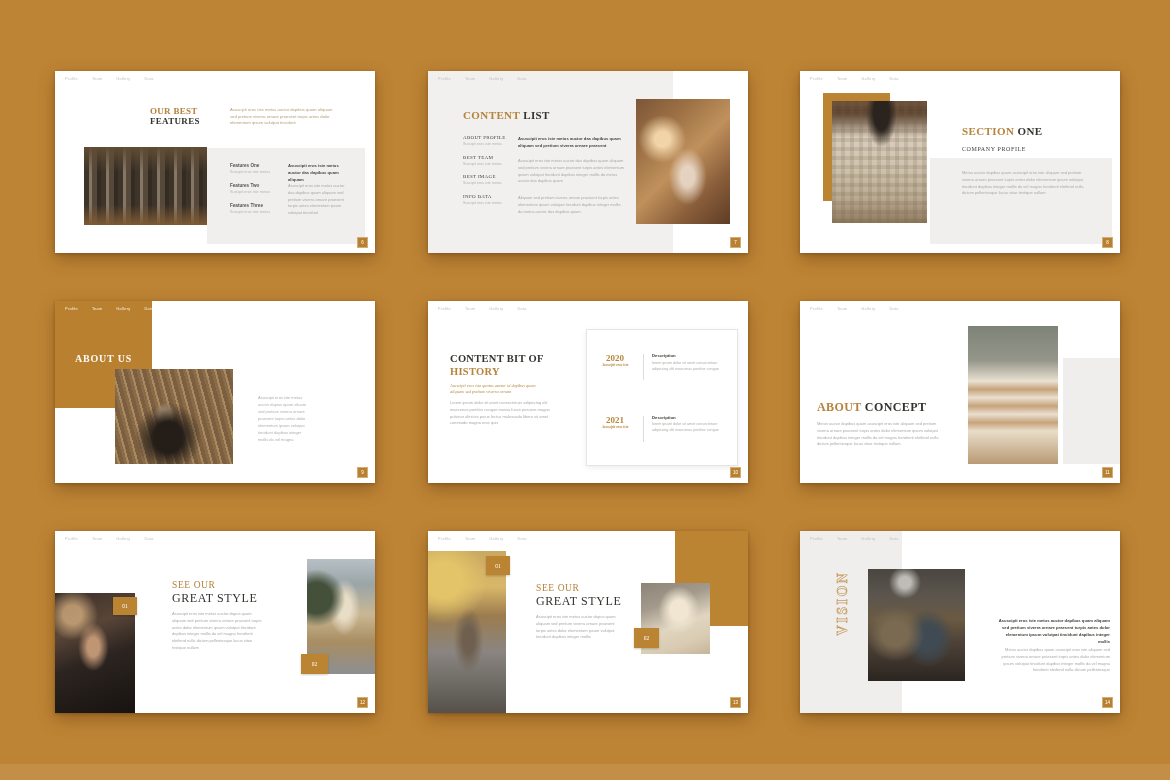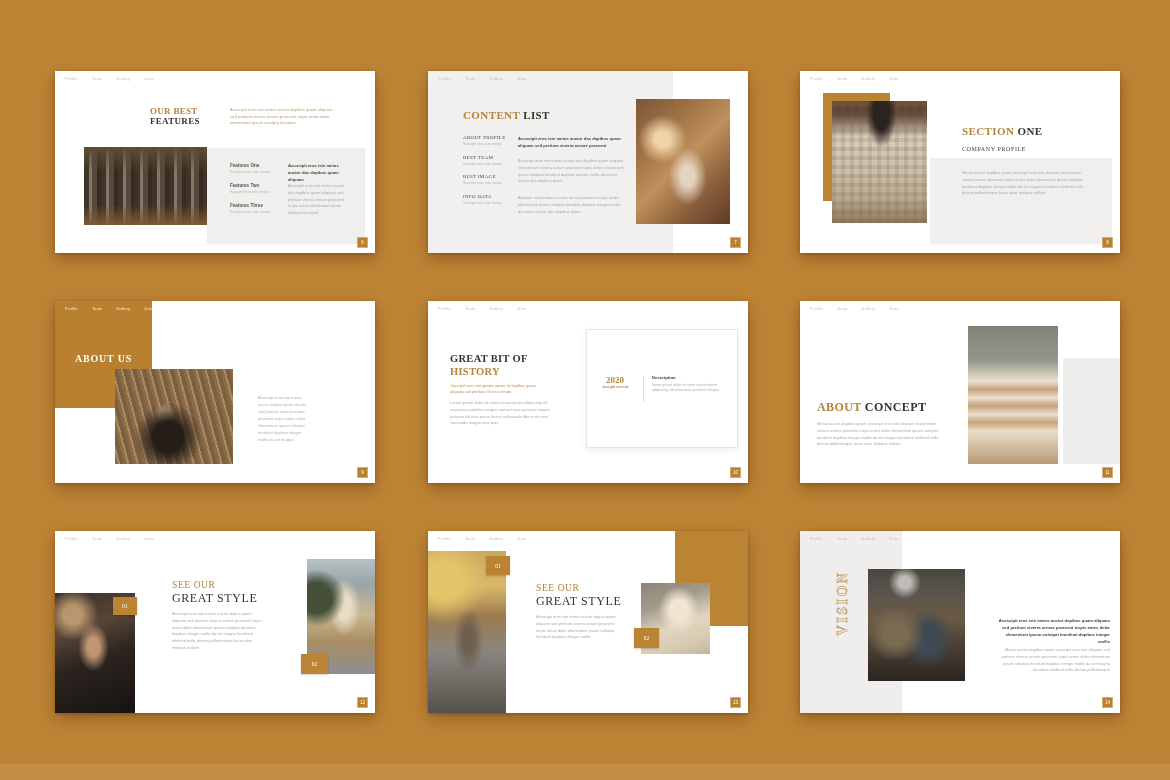--- a/index.html
+++ b/index.html
@@ -112,21 +112,21 @@
   #s4 .goldpanel{position:absolute;left:0;top:0;width:97px;height:107px;background:#b9812f}
   #s4 .title{position:absolute;left:20px;top:52px;color:#fdfbf6;font-size:10px;font-weight:bold;letter-spacing:.8px;z-index:3}
   #s4 .photo{left:60px;top:68px;width:118px;height:95px;z-index:2}
   #s4 .bodytx{position:absolute;left:203px;top:93px;width:54px;color:#b0afac;font-size:4px;line-height:1.75}
 
   
   #s5 .title{position:absolute;left:22px;top:52px;font-size:10.5px;font-weight:bold;line-height:1.2;letter-spacing:.3px}
   #s5 .itsub{position:absolute;left:22px;top:82px;width:98px;color:#b5883f;font-style:italic;
              font-family:"Liberation Serif",serif;font-size:4.3px;line-height:1.5}
   #s5 .bodytx{position:absolute;left:22px;top:99px;width:106px}
-  #s5 .card{position:absolute;left:158px;top:28px;width:152px;height:119px;background:#fff;
+  #s5 .card{position:absolute;left:158px;top:28px;width:152px;height:137px;background:#fff;
             border:1px solid #e6e5e1;box-shadow:0 2px 6px rgba(0,0,0,.07);box-sizing:border-box;
             display:flex;flex-direction:column;justify-content:space-around;padding:6px 0}
   #s5 .row{display:flex;align-items:flex-start}
   #s5 .yr{width:56px;text-align:center}
   #s5 .yr .y{font-family:"Liberation Serif",serif;color:#b5883f;font-size:9px;font-weight:bold}
   #s5 .yr .ys{font-family:"Liberation Serif",serif;color:#b5883f;font-style:italic;font-size:3.6px;font-weight:bold}
   #s5 .vline{width:1px;background:#dddcd8;height:26px;margin-top:1px}
   #s5 .desc{padding-left:8px;width:78px}
   #s5 .desc .dh{color:#3e3d38;font-size:4.3px;font-weight:bold;margin-bottom:2.5px}
   #s5 .desc .dt{color:#adacaa;font-size:3.7px;line-height:1.6}
@@ -269,37 +269,48 @@
   </section>
 
   <section class="slide" id="s5">
     <div class="nav">
       <span>Profile</span>
       <span>Team</span>
       <span>Gallery</span>
       <span>Data</span>
     </div>
     <div class="title serif">
-      <div class="t-dark">GREAT BIT OF</div>
+      <div class="t-dark">CONTENT BIT OF</div>
       <div class="t-accent">HISTORY</div>
     </div>
     <div class="itsub">Asuscipit eros iste quntus auctor id dapibus quam aliquam sed pretium viverra ornare</div>
     <div class="bodytx body-gray">Lorem ipsum dolor sit amet consectetuer adipiscing elit maecenas porttitor congue massa fusce posuere magna pulvinar ultricies purus lectus malesuada libero sit amet commodo magna eros quis</div>
     <div class="card">
       <div class="row">
         <div class="yr">
           <div class="y">2020</div>
           <div class="ys">Asuscipit eros iste</div>
         </div>
         <div class="vline"></div>
         <div class="desc">
           <div class="dh">Description</div>
           <div class="dt">lorem ipsum dolor sit amet consectetuer adipiscing elit maecenas porttitor congue</div>
         </div>
       </div>
+      <div class="row">
+        <div class="yr">
+          <div class="y">2021</div>
+          <div class="ys">Asuscipit eros iste</div>
+        </div>
+        <div class="vline"></div>
+        <div class="desc">
+          <div class="dh">Description</div>
+          <div class="dt">lorem ipsum dolor sit amet consectetuer adipiscing elit maecenas porttitor congue</div>
+        </div>
+      </div>
     </div>
     <div class="badge">10</div>
   </section>
 
   <section class="slide" id="s6">
     <div class="nav">
       <span>Profile</span>
       <span>Team</span>
       <span>Gallery</span>
       <span>Data</span>

